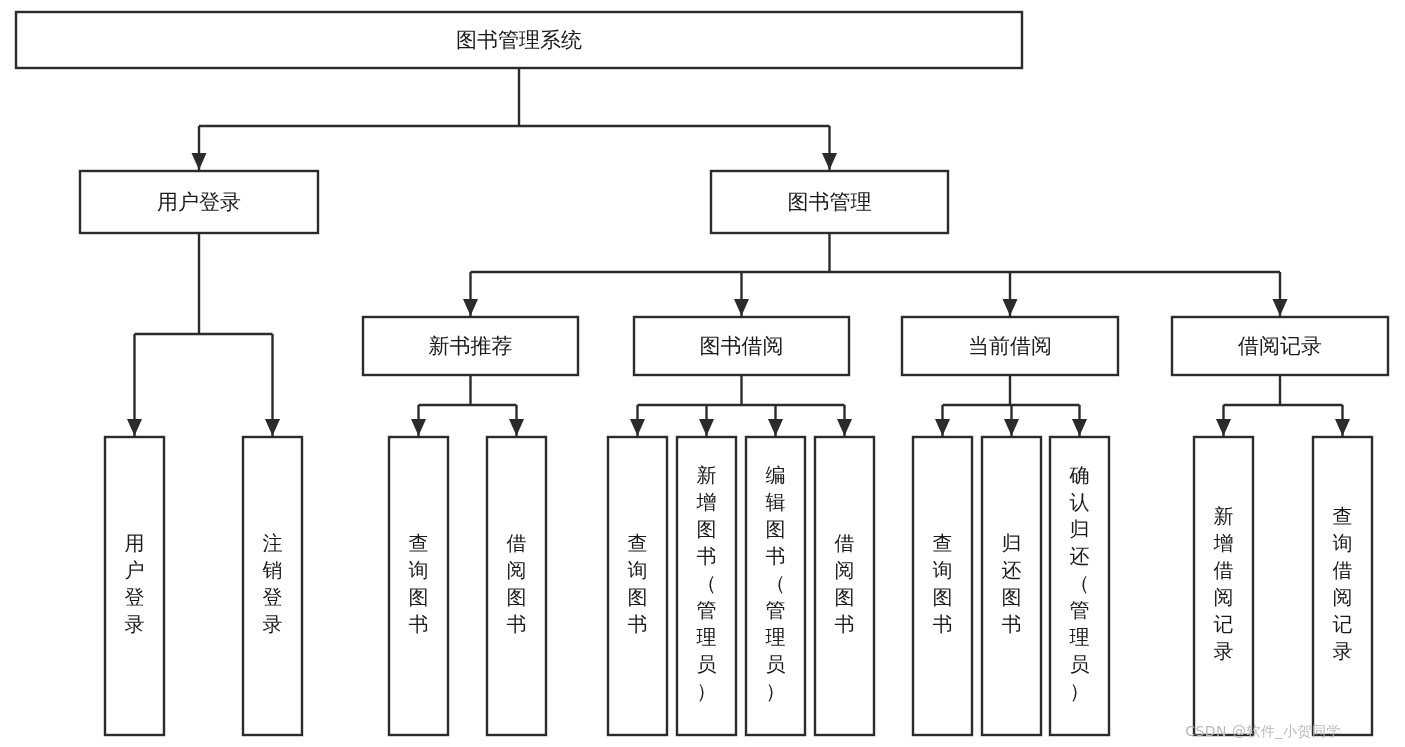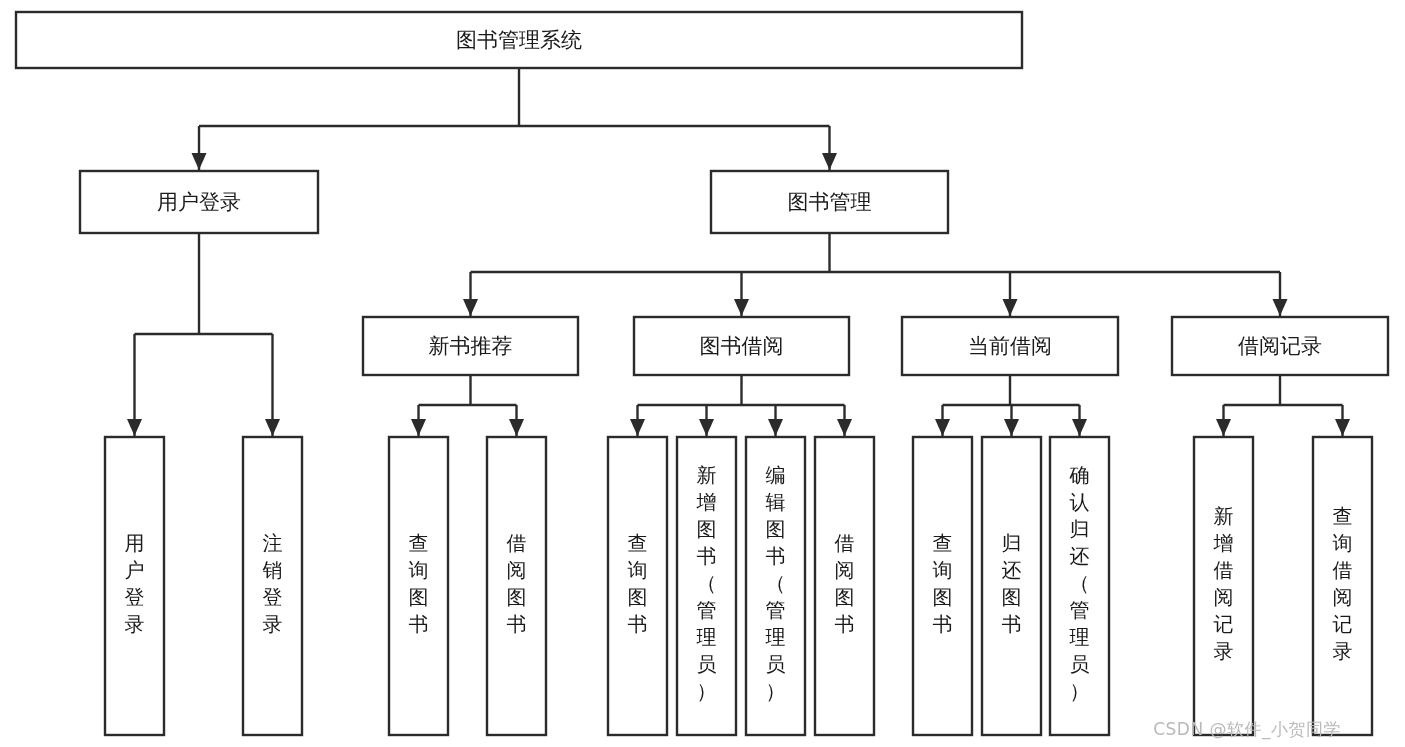--- a/index.html
+++ b/index.html
@@ -53,21 +53,21 @@
     fill: #1a1a1a;
     font-family: "DejaVu Sans", "Liberation Sans", sans-serif;
     font-size: 20px;
     text-anchor: middle;
   }
   .watermark {
     position: absolute;
     right: 8px;
     bottom: 6px;
     color: #b9b9b9;
-    font-size: 17px;
+    font-size: 14px;
     font-family: "DejaVu Sans", "Liberation Sans", sans-serif;
     white-space: nowrap;
     letter-spacing: 0.5px;
     user-select: none;
   }
 </style>
 </head>
 <body>
 
 <div id="diagram-root">

